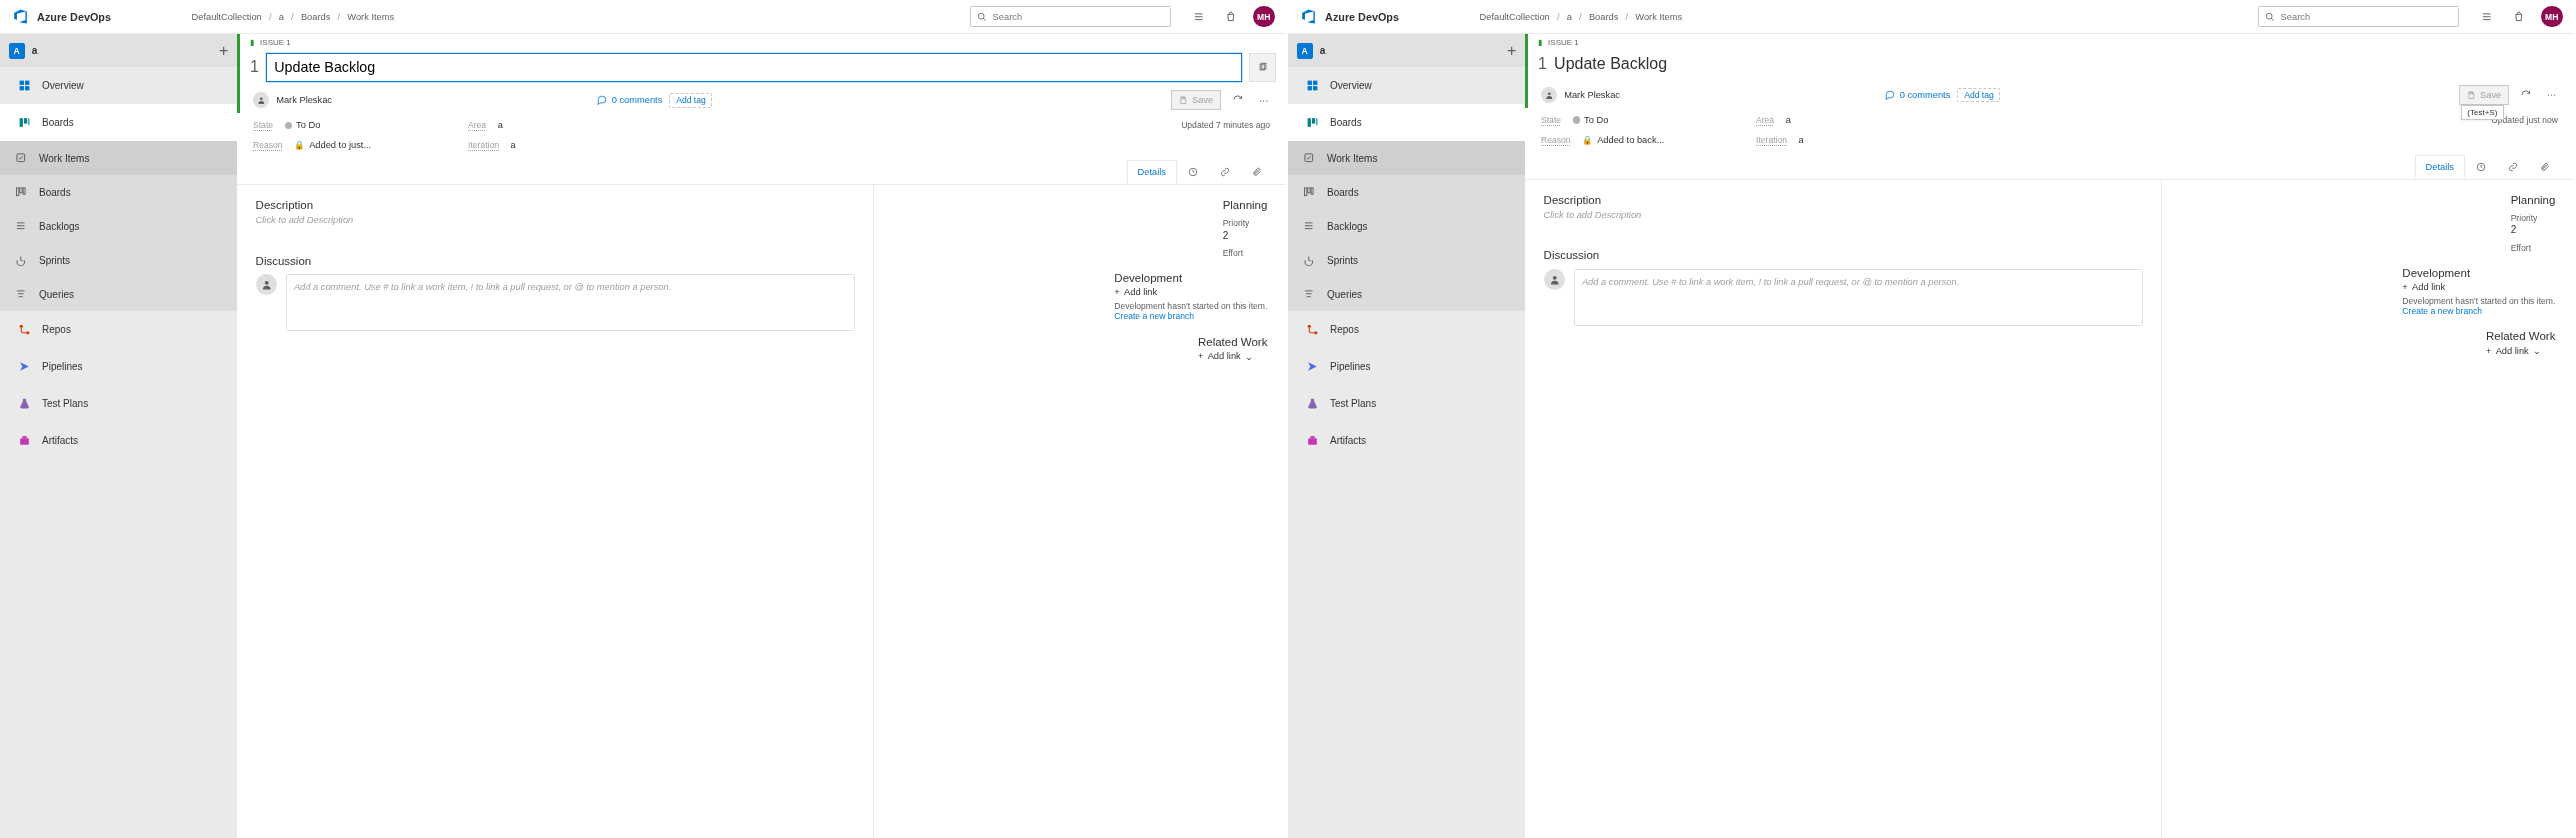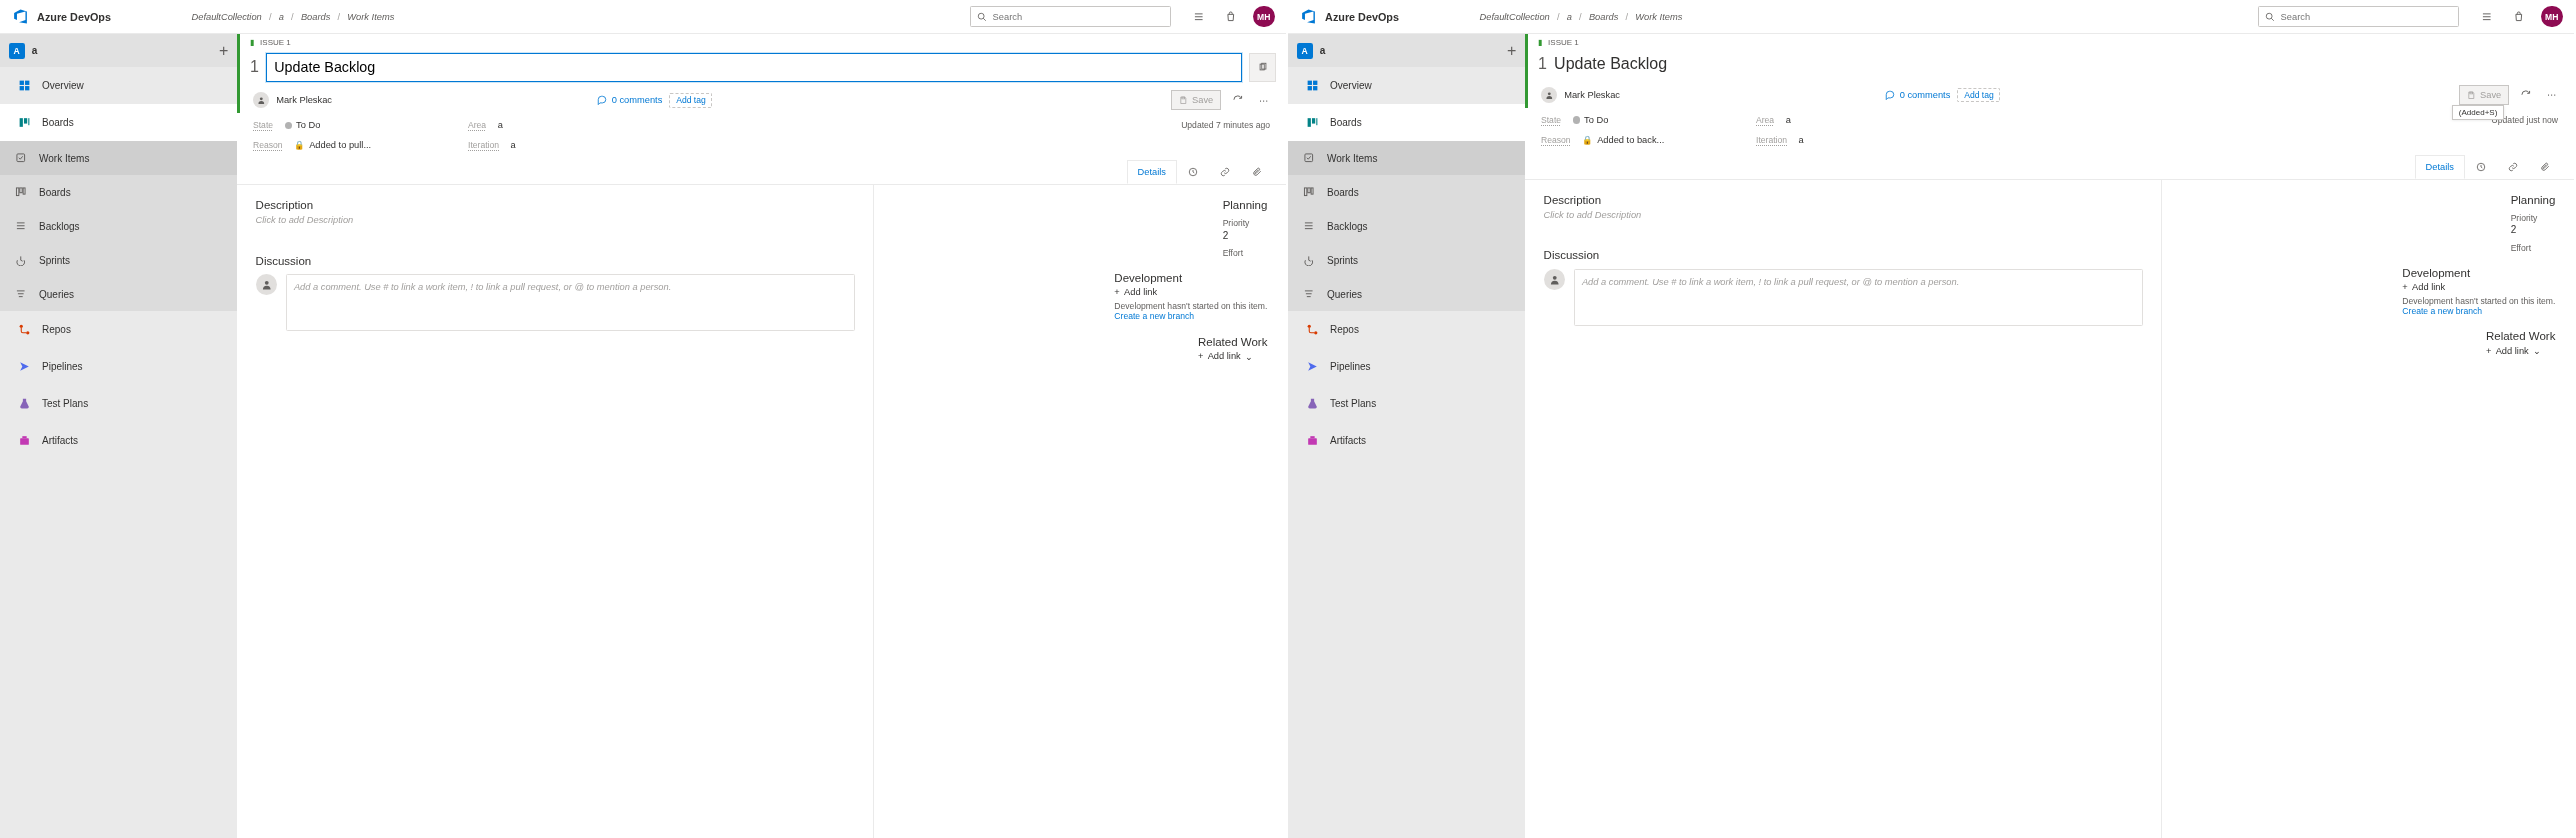--- a/index.html
+++ b/index.html
@@ -18,21 +18,21 @@
     display: flex;
     align-items: center;
     padding: 0 11.5px;
     border-bottom: 0.7px solid #eaeaea;
     gap: 8.6px;
   }
   .logo-icon { width: 17px; height: 17px; color: #0078d4; }
   .product { font-weight: 700; font-size: 10.8px; color: #323130; }
   .breadcrumb { display: flex; align-items: center; gap: 7.2px; color: #605e5c; font-size: 9.3px; margin-left: 72px; }
   .breadcrumb .sep { color: #a19f9d; }
-  .breadcrumb span.c { cursor: pointer; font-style: italic; }
+  .breadcrumb span.c { cursor: pointer; }
   .searchbox {
     margin-left: auto;
     width: 201px;
     height: 21.5px;
     border: 0.7px solid #c8c6c4;
     border-radius: 1.4px;
     display: flex;
     align-items: center;
     padding: 0 5.7px;
     color: #605e5c;
@@ -348,21 +348,21 @@
           <span class="stlabel">Area</span>
           <span class="stval">a</span>
         </div>
         <span class="updated">Updated 7 minutes ago</span>
       </div>
       <div class="staterow">
         <div class="stcol" style="width:186px;">
           <span class="stlabel">Reason</span>
           <span class="stval">
               <span class="lockic">🔒</span>
-              <span>Added to pull...</span>
+              <span>Added to just...</span>
             </span>
         </div>
         <div class="stcol">
           <span class="stlabel">Iteration</span>
           <span class="stval">a</span>
         </div>
       </div>
       <div class="tabsrow">
         <span class="tab active">Details</span>
         <span class="tab iconly">
@@ -624,21 +624,21 @@
               </svg>
             <span>Save</span>
           </button>
           <span class="iconbtn">
             <svg width="11.5" height="11.5" viewBox="0 0 24 24" fill="none" stroke="currentColor" stroke-width="2">
                 <path d="M4 12a8 8 0 018-8 8 8 0 017 4"></path>
                 <path d="M20 4v5h-5"></path>
               </svg>
           </span>
           <span class="iconbtn">⋯</span>
-          <div class="tooltip">(Added+S)</div>
+          <div class="tooltip">(Test+S)</div>
         </div>
       </div>
       <div class="staterow">
         <div class="stcol" style="width:186px;">
           <span class="stlabel">State</span>
           <span class="stval">
               <span class="dot"></span>
               <span>To Do</span>
             </span>
         </div>

